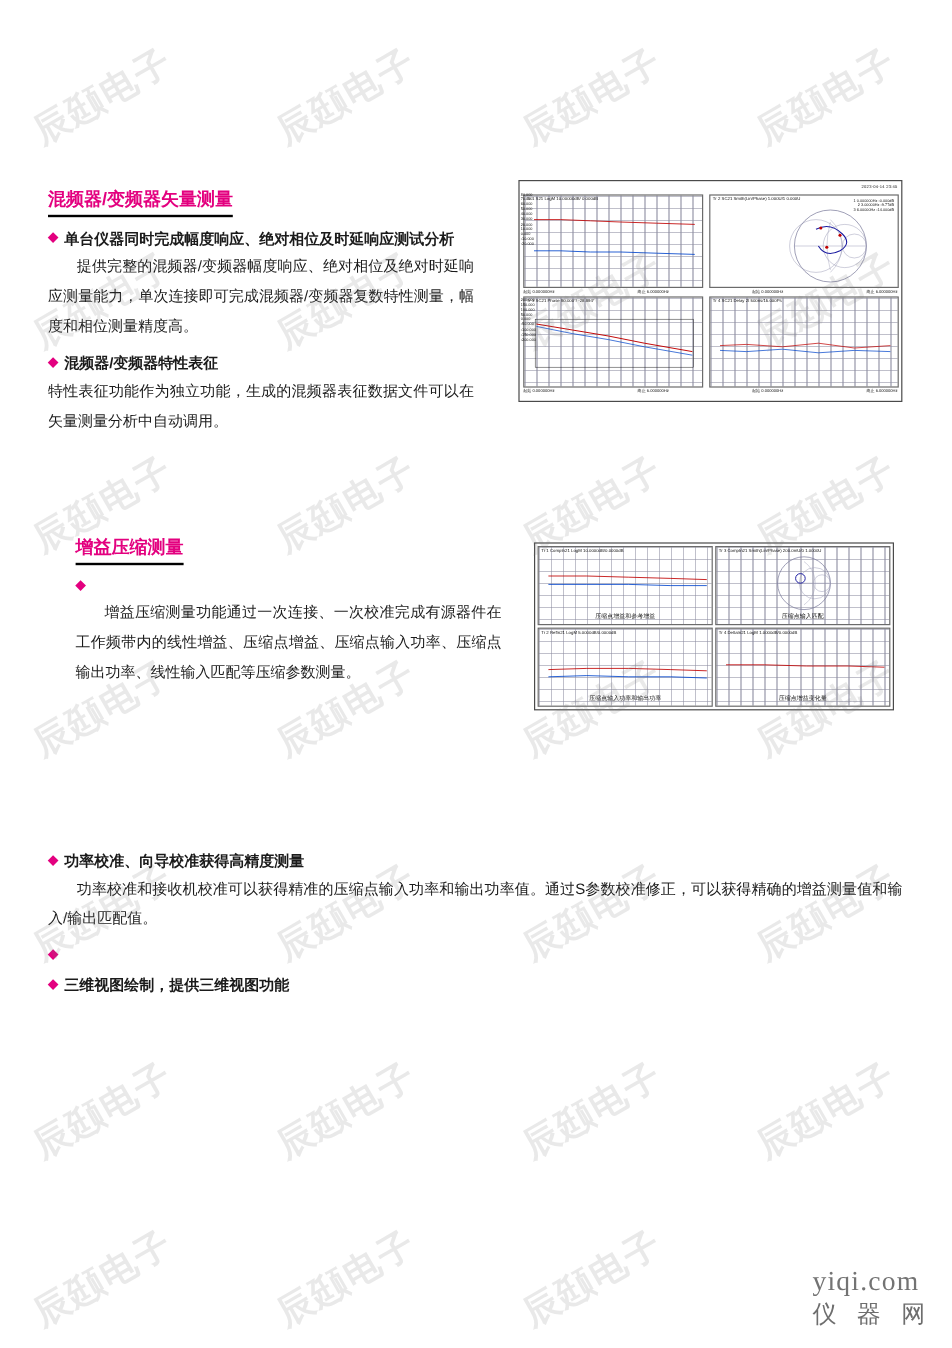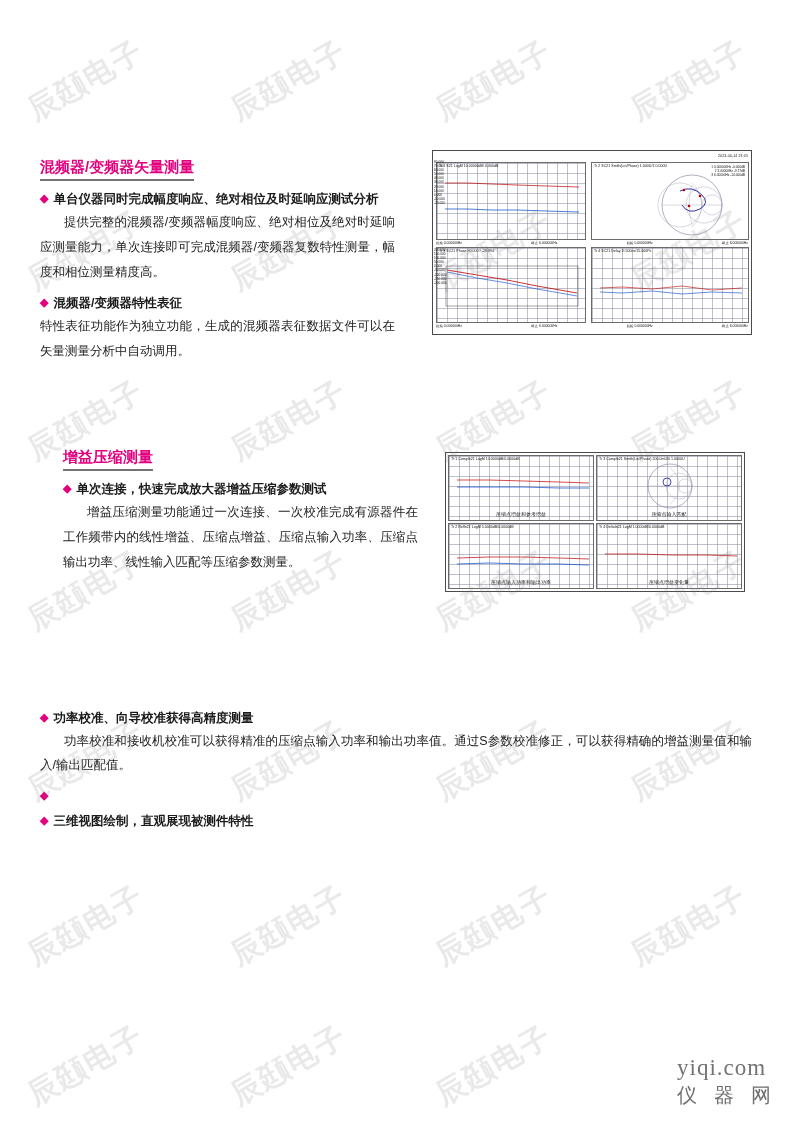--- a/index.html
+++ b/index.html
@@ -38,21 +38,21 @@
   .page {
     position: absolute;
     inset: 0;
     z-index: 2;
   }
 
   .section-title {
     color: #e3007f;
     font-weight: bold;
     font-size: 15px;
-    border-bottom: 2px solid #737373;
+    border-bottom: 2px solid #000000;
     display: inline-block;
     padding-bottom: 3px;
     line-height: 1.2;
   }
 
   .bullet-head {
     display: flex;
     align-items: flex-start;
     font-weight: bold;
     font-size: 12.5px;
@@ -247,39 +247,38 @@
       <span>混频器/变频器特性表征</span>
     </div>
     <div class="para">特性表征功能作为独立功能，生成的混频器表征数据文件可以在矢量测量分析中自动调用。</div>
   </div>
 
   <div id="block-gain">
     <div class="section-title">增益压缩测量</div>
 
     <div class="bullet-head">
       <span class="diamond">◆</span>
-      <span>单次连接，快速完成放大器增益压缩参数测试</span>
     </div>
     <div class="para indent">增益压缩测量功能通过一次连接、一次校准完成有源器件在工作频带内的线性增益、压缩点增益、压缩点输入功率、压缩点输出功率、线性输入匹配等压缩参数测量。</div>
   </div>
 
   <div id="block-lower">
     <div class="bullet-head">
       <span class="diamond">◆</span>
       <span>功率校准、向导校准获得高精度测量</span>
     </div>
     <div class="para indent">功率校准和接收机校准可以获得精准的压缩点输入功率和输出功率值。通过S参数校准修正，可以获得精确的增益测量值和输入/输出匹配值。</div>
 
     <div class="bullet-head">
       <span class="diamond">◆</span>
     </div>
 
     <div class="bullet-head">
       <span class="diamond">◆</span>
-      <span>三维视图绘制，直观展现被测件特性</span>
+      <span>三维视图绘制，提供三维视图功能</span>
     </div>
   </div>
 
   <div class="shot" id="shot-mixer">
     <div class="shot-topbar">2023-04-14 23:45</div>
 
     <div class="grid-pane" style="position:absolute; left:3px; top:11px; width:150px; height:78px;">
       <div class="pane-label tl">Tr 1 S21 LogM 10.00000dB/ 0.000dB</div>
       <svg width="150" height="78" viewBox="0 0 150 78">
         <polyline points="8,20 30,20 55,21 80,22 110,23 142,24" fill="none" stroke="#c00000" stroke-width="0.7"></polyline>

